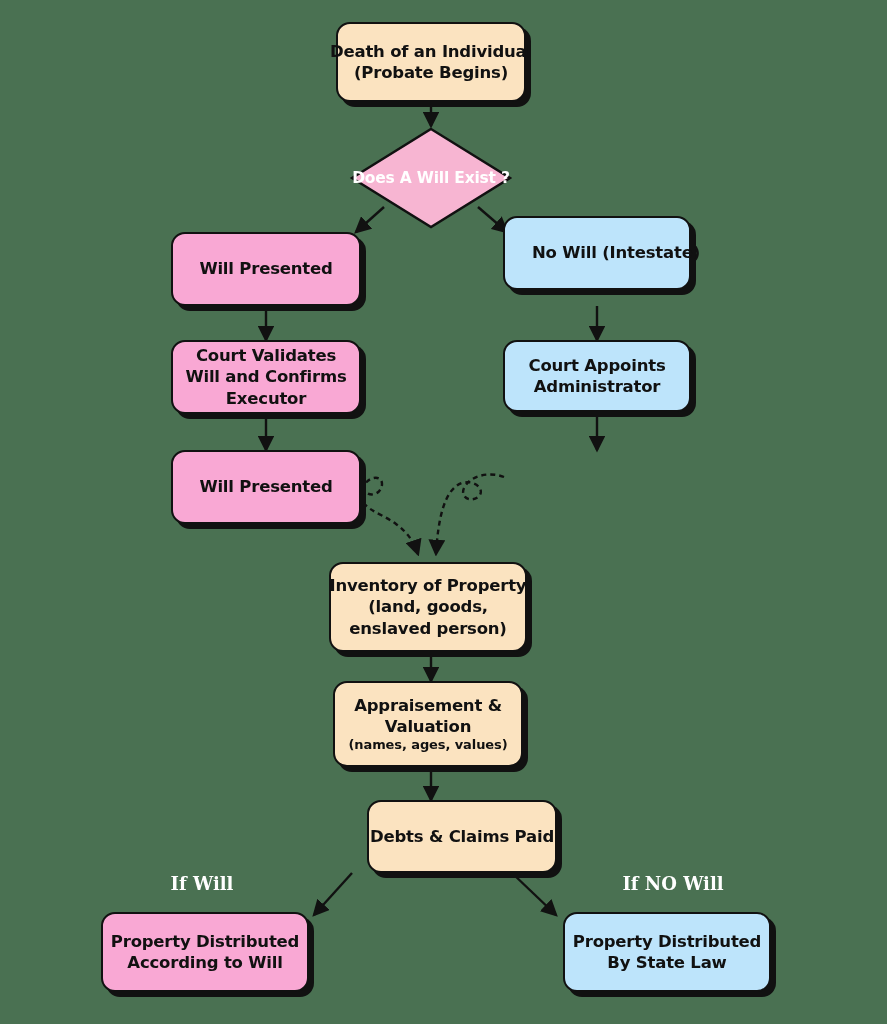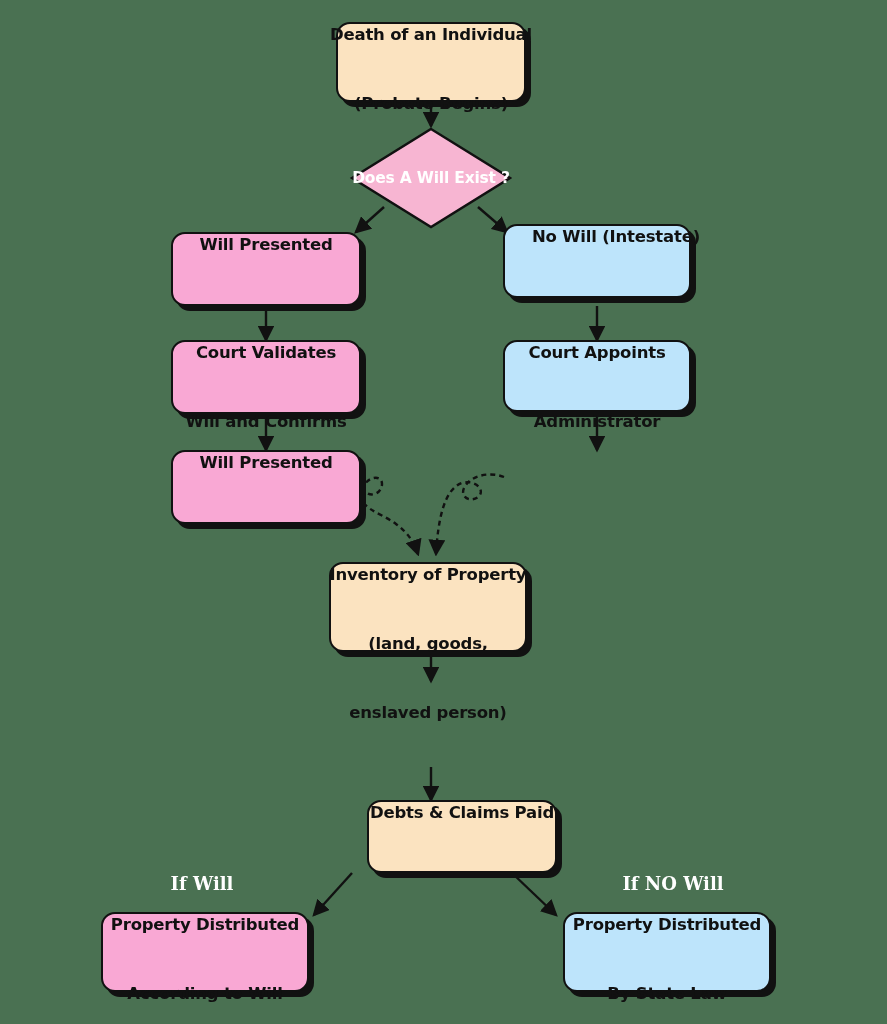--- a/index.html
+++ b/index.html
@@ -20,32 +20,31 @@
     left: 0; top: 0;
     width: 887px; height: 1024px;
     pointer-events: none;
   }
   .node {
     position: absolute;
     box-sizing: border-box;
     display: flex;
     flex-direction: column;
     align-items: center;
-    justify-content: space-between;
+    justify-content: center;
     text-align: center;
     border: 2px solid #111111;
     border-radius: 14px;
     color: #111111;
     font-weight: bold;
     font-size: 16.5px;
     line-height: 1.28;
     letter-spacing: -0.2px;
     box-shadow: 5px 5px 0 0 #111111;
     z-index: 3;
-    gap: 48px;
   }
   .node .line { display: block; white-space: nowrap; }
   .node .line.small { font-size: 13px; letter-spacing: -0.1px; }
   .orange { background: #fbe3c0; }
   .green  { background: #f9a8d4; }
   .blue   { background: #bde4fb; }
 
   .diamond {
     position: absolute;
     z-index: 3;
@@ -135,21 +134,21 @@
       <span class="line">Does A Will</span>
       <span class="line">Exist</span>
       <span class="line">?</span>
     </div>
   </div>
 
   <div class="node green" style="left:171px; top:232px; width:190px; height:74px;">
     <span class="line">Will Presented</span>
   </div>
 
-  <div class="node blue" style="left:503px; top:224px; width:188px; height:74px;padding-left:38px;">
+  <div class="node blue" style="left:503px; top:216px; width:188px; height:74px;padding-left:38px;">
     <span class="line">No Will (Intestate)</span>
   </div>
 
   <div class="node green" style="left:171px; top:340px; width:190px; height:74px;">
     <span class="line">Court Validates</span>
     <span class="line">Will and Confirms</span>
     <span class="line">Executor</span>
   </div>
 
   <div class="node blue" style="left:503px; top:340px; width:188px; height:72px;">
@@ -161,20 +160,25 @@
     <span class="line">Will Presented</span>
   </div>
 
 
   <div class="node orange" style="left:329px; top:562px; width:198px; height:90px;">
     <span class="line">Inventory of Property</span>
     <span class="line">(land, goods,</span>
     <span class="line">enslaved person)</span>
   </div>
 
+  <div class="node orange" style="left:333px; top:681px; width:190px; height:86px;">
+    <span class="line">Appraisement &amp;</span>
+    <span class="line">Valuation</span>
+    <span class="line small">(names, ages, values)</span>
+  </div>
 
   <div class="node orange" style="left:333px; top:800px; width:190px; height:73px;margin-left:34px;">
     <span class="line">Debts &amp; Claims Paid</span>
   </div>
 
   <div class="edge-label" style="left:142px; top:873px; width:120px;">If Will</div>
 
   <div class="edge-label" style="left:608px; top:873px; width:130px;">If NO Will</div>
 
   <div class="node green" style="left:101px; top:912px; width:208px; height:80px;">

